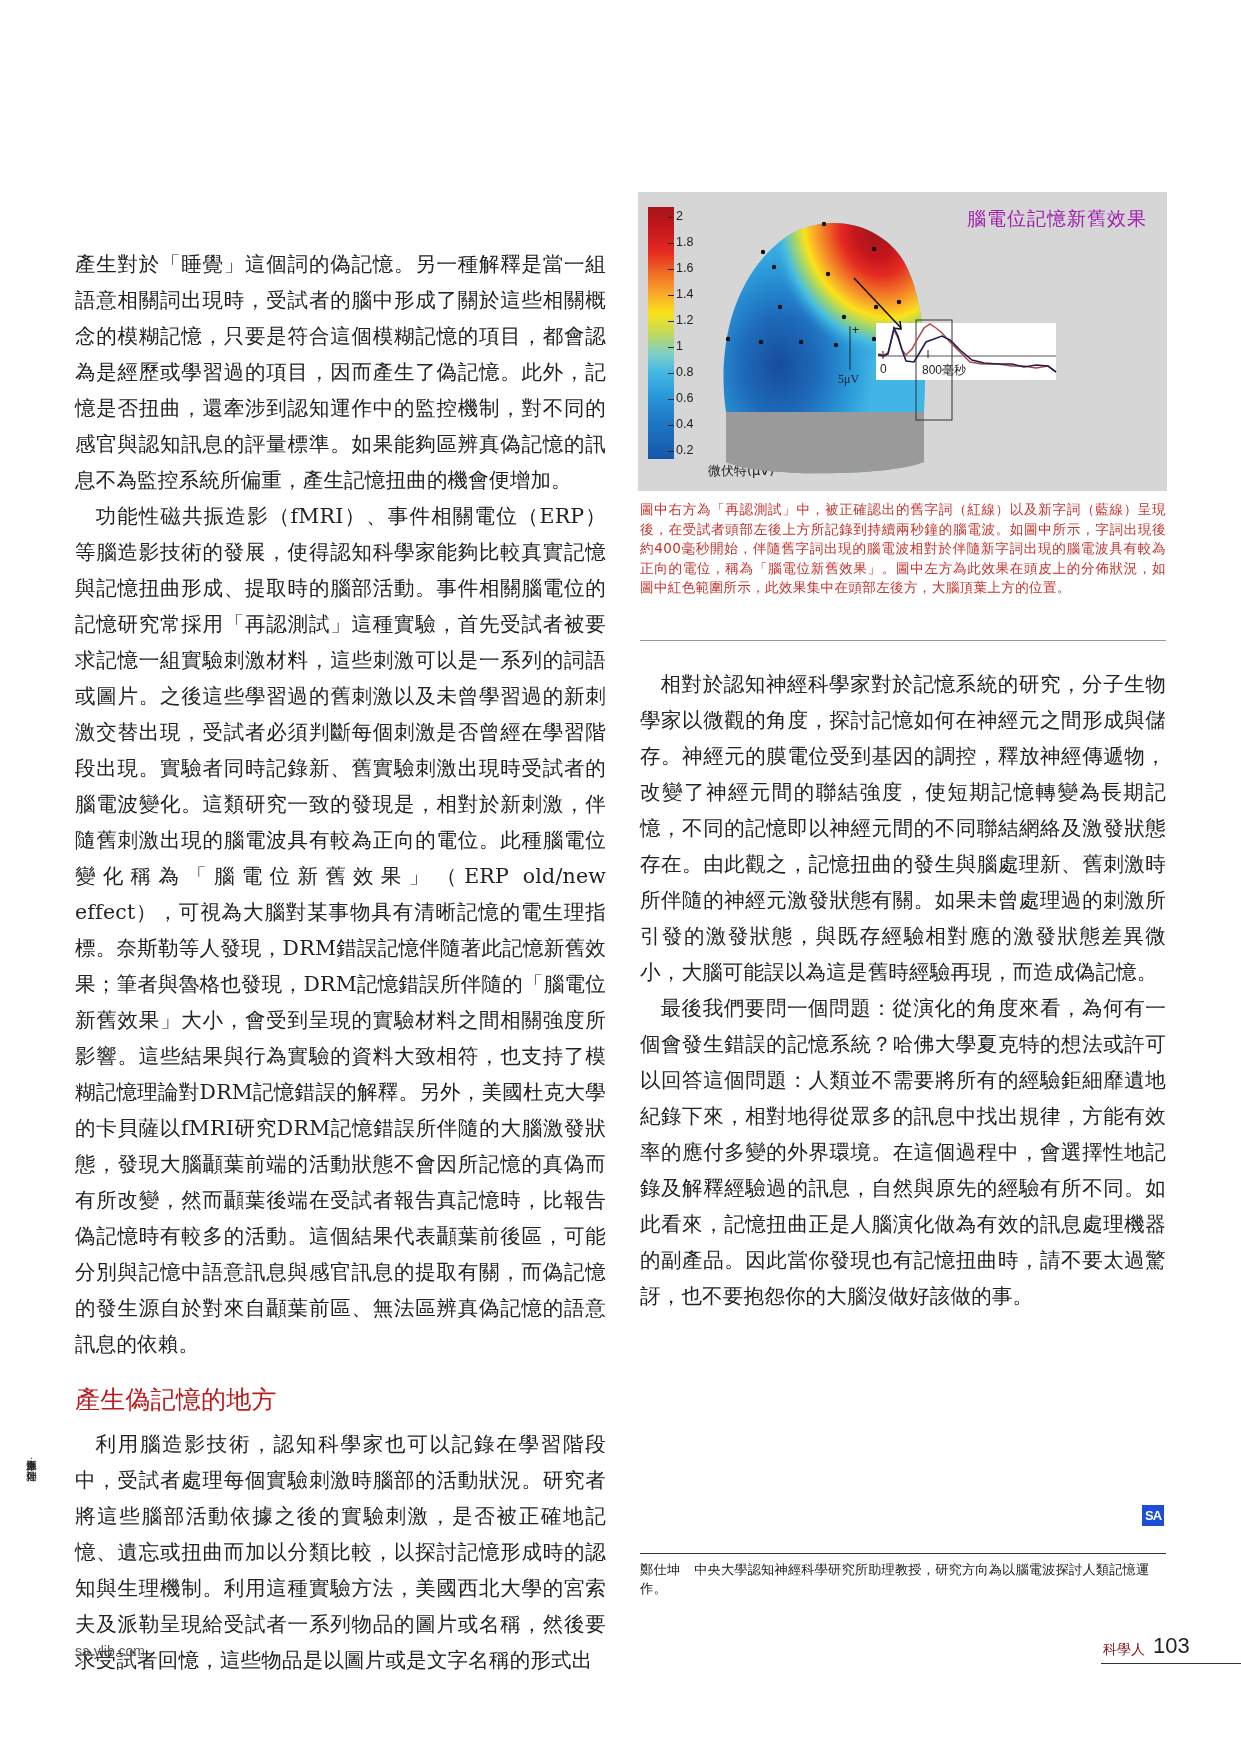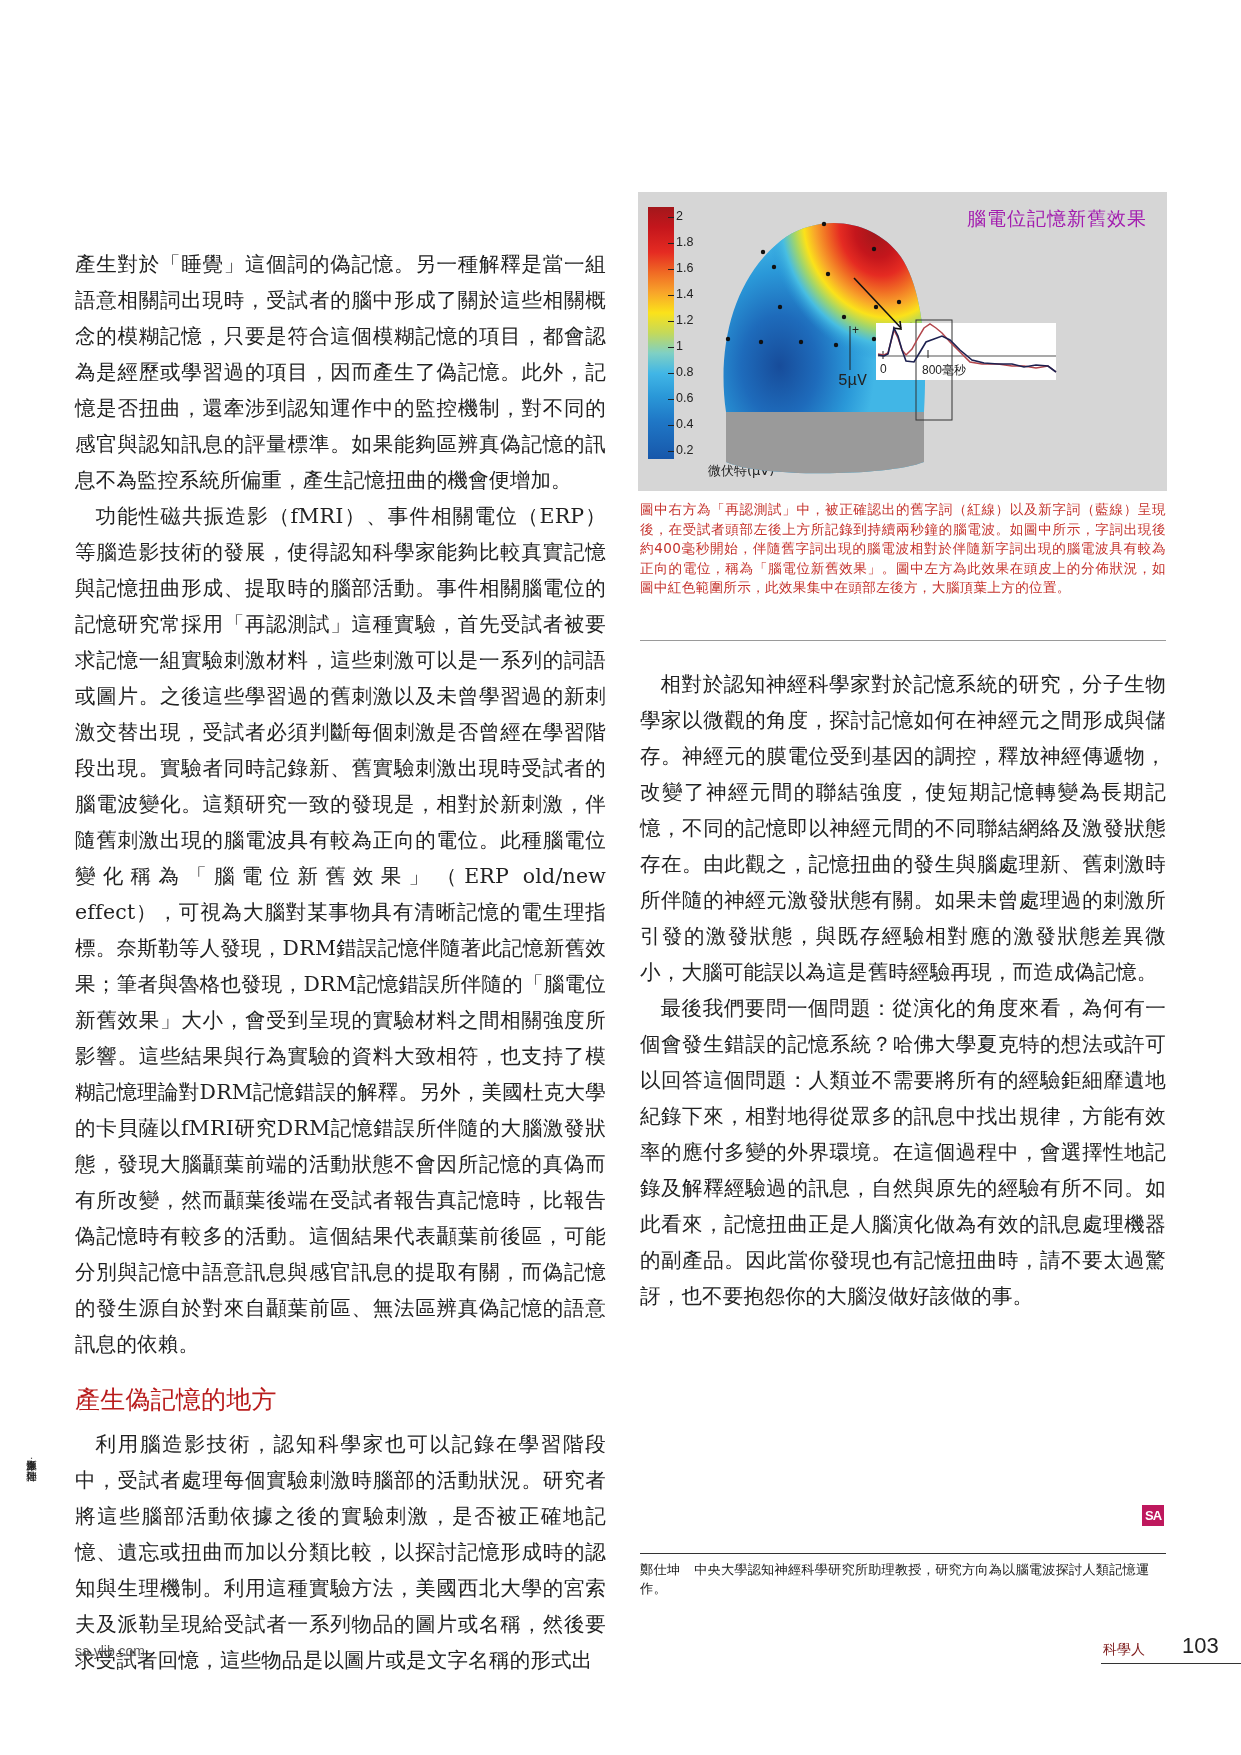--- a/index.html
+++ b/index.html
@@ -18,42 +18,42 @@
     font-size:19px; color:#a21caf; letter-spacing:1px; }
   #colorbar { position:absolute; left:10px; top:15px; width:26px; height:252px;
     background:linear-gradient(to bottom,#a3171b 0%,#c4161c 8%,#e52b22 18%,#f06a24 26%,#f8a52a 34%,#fbe21a 42%,#c4d95a 50%,#7fd0c4 58%,#41b6e6 66%,#2a98d8 75%,#1f77c6 85%,#1757aa 100%); }
   .cb-tick { position:absolute; left:38px; font-family:"Liberation Sans",sans-serif; font-size:12.5px; color:#222; }
   .cb-tick::before { content:""; position:absolute; left:-8px; top:8px; width:6px; height:1px; background:#222; }
   #fig-unit { position:absolute; left:70px; top:270px; font-family:"DejaVu Sans","Liberation Sans",sans-serif; font-size:13px; color:#222; }
   #head { position:absolute; left:78px; top:20px; width:212px; height:280px; }
   #erp-box { position:absolute; left:238px; top:131px; width:180px; height:57px; background:#ffffff; }
   #erp-label-0 { position:absolute; left:242px; top:170px; font-family:"Liberation Sans",sans-serif; font-size:12px; }
   #erp-label-800 { position:absolute; left:284px; top:170px; font-family:"Liberation Sans",sans-serif; font-size:12px; }
-  #erp-scale { position:absolute; left:200px; top:180px; font-family:Liberation Mono, monospace; font-size:16px; font-style:normal; }
+  #erp-scale { position:absolute; left:200px; top:180px; font-family:Liberation Serif, serif; font-size:12px; font-style:normal; }
   #erp-plus { position:absolute; left:214px; top:131px; font-family:"Liberation Sans",sans-serif; font-size:12px; }
   #fig-svg-overlay { position:absolute; left:0; top:0; width:529px; height:299px; pointer-events:none; }
   
   #caption { position:absolute; left:640px; top:500px; width:526px; font-family:"DejaVu Sans","Liberation Sans",sans-serif;
     font-size:13.6px; line-height:19.6px; color:#c5322c; text-align:justify; letter-spacing:0.3px; }
   #caption-rule { position:absolute; left:640px; top:640px; width:526px; height:1px; background:#9a9a9a; }
   
-  #sa-logo { position:absolute; left:1142px; top:1505px; width:22px; height:21px; background:#be185d; color:#fff;
+  #sa-logo { position:absolute; left:1142px; top:1505px; width:22px; height:21px; background:#1d4ed8; color:#fff;
     font-family:"Liberation Sans",sans-serif; font-weight:bold; font-size:13px; line-height:21px; text-align:center; letter-spacing:-1px; }
   #author-rule { position:absolute; left:640px; top:1553px; width:526px; height:1px; background:#333; }
   #author-bio { position:absolute; left:640px; top:1560px; width:526px; font-family:"DejaVu Sans","Liberation Sans",sans-serif;
     font-size:13.2px; line-height:19px; color:#222; letter-spacing:0.2px; }
   #author-name { margin-right:14px; }
   
   #image-credit { position:absolute; left:24px; top:1452px; width:14px; font-family:"DejaVu Sans","Liberation Sans",sans-serif;
     font-size:10.5px; line-height:12.5px; color:#222; writing-mode:vertical-rl; text-orientation:upright; }
   
   #footer-url { position:absolute; left:75px; top:1643px; font-family:"Liberation Sans",sans-serif; font-size:14px; color:#555; }
   #footer-right { position:absolute; left:1101px; top:1633px; width:140px; height:30px; border-bottom:1.5px solid #333; }
   #footer-mag { position:absolute; left:2px; top:8px; font-family:Liberation Mono, monospace; font-size:14px; color:#7f1d1d; }
-  #footer-page { position:absolute; left:52px; top:0px; font-family:"Liberation Sans",sans-serif; font-size:22px; color:#222;margin-left:29px; }
+  #footer-page { position:absolute; left:52px; top:0px; font-family:"Liberation Sans",sans-serif; font-size:22px; color:#222; }
 </style>
 </head>
 <body>
 
 <div id="left-col" class="col">
   <p>產生對於「睡覺」這個詞的偽記憶。另一種解釋是當一組語意相關詞出現時，受試者的腦中形成了關於這些相關概念的模糊記憶，只要是符合這個模糊記憶的項目，都會認為是經歷或學習過的項目，因而產生了偽記憶。此外，記憶是否扭曲，還牽涉到認知運作中的監控機制，對不同的感官與認知訊息的評量標準。如果能夠區辨真偽記憶的訊息不為監控系統所偏重，產生記憶扭曲的機會便增加。</p>
   <p class="indent">功能性磁共振造影（fMRI）、事件相關電位（ERP）等腦造影技術的發展，使得認知科學家能夠比較真實記憶與記憶扭曲形成、提取時的腦部活動。事件相關腦電位的記憶研究常採用「再認測試」這種實驗，首先受試者被要求記憶一組實驗刺激材料，這些刺激可以是一系列的詞語或圖片。之後這些學習過的舊刺激以及未曾學習過的新刺激交替出現，受試者必須判斷每個刺激是否曾經在學習階段出現。實驗者同時記錄新、舊實驗刺激出現時受試者的腦電波變化。這類研究一致的發現是，相對於新刺激，伴隨舊刺激出現的腦電波具有較為正向的電位。此種腦電位變化稱為「腦電位新舊效果」（ERP old/new effect），可視為大腦對某事物具有清晰記憶的電生理指標。奈斯勒等人發現，DRM錯誤記憶伴隨著此記憶新舊效果；筆者與魯格也發現，DRM記憶錯誤所伴隨的「腦電位新舊效果」大小，會受到呈現的實驗材料之間相關強度所影響。這些結果與行為實驗的資料大致相符，也支持了模糊記憶理論對DRM記憶錯誤的解釋。另外，美國杜克大學的卡貝薩以fMRI研究DRM記憶錯誤所伴隨的大腦激發狀態，發現大腦顳葉前端的活動狀態不會因所記憶的真偽而有所改變，然而顳葉後端在受試者報告真記憶時，比報告偽記憶時有較多的活動。這個結果代表顳葉前後區，可能分別與記憶中語意訊息與感官訊息的提取有關，而偽記憶的發生源自於對來自顳葉前區、無法區辨真偽記憶的語意訊息的依賴。</p>
   <p class="section-heading">產生偽記憶的地方</p>
   <p class="indent">利用腦造影技術，認知科學家也可以記錄在學習階段中，受試者處理每個實驗刺激時腦部的活動狀況。研究者將這些腦部活動依據之後的實驗刺激，是否被正確地記憶、遺忘或扭曲而加以分類比較，以探討記憶形成時的認知與生理機制。利用這種實驗方法，美國西北大學的宮索夫及派勒呈現給受試者一系列物品的圖片或名稱，然後要求受試者回憶，這些物品是以圖片或是文字名稱的形式出</p>
 </div>

